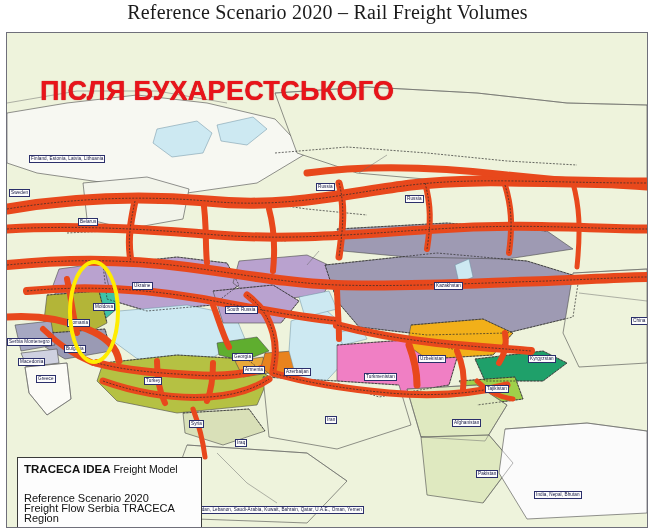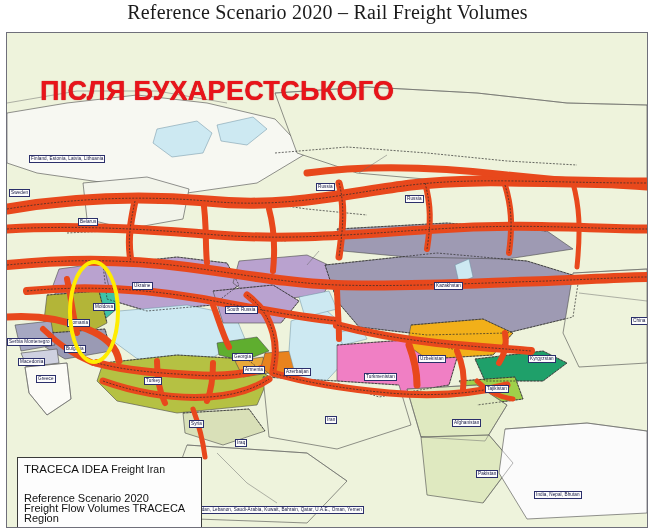--- a/index.html
+++ b/index.html
@@ -46,21 +46,21 @@
     border:4px solid #ffec00;border-radius:50%;box-sizing:border-box;
   }
 
   
   #legend{
     position:absolute;left:10px;top:424px;width:185px;height:92px;
     background:#fdfdfd;border:1px solid #3a3a3a;box-sizing:border-box;
     padding:5px 6px 0 6px;
   }
   #legend-title{font-size:10.5px;color:#111;line-height:13px;white-space:nowrap;}
-  #legend-title b{font-size:11.5px;font-weight:normal;}
+  #legend-title b{font-size:11.5px;font-weight:bold;}
   #legend-sub{font-size:11px;color:#111;line-height:10px;margin-top:17px;}
   #legend-rail-row{display:flex;align-items:center;margin-top:13px;}
   #legend-rail-label{font-size:9.5px;color:#111;width:42px;}
   #legend-rail-swatch{width:62px;height:6px;background:#c8391a;border:1px solid #6a1c0b;}
 </style>
 </head>
 <body>
 
 <div id="page">
 
@@ -270,24 +270,24 @@
         <div class="clabel" style="left: 186px; top: 473px;">Jordan, Lebanon, Saudi-Arabia, Kuwait, Bahrain, Qatar, U.A.E., Oman, Yemen</div>
       </div>
 
     <div id="overlay-text">
       <div>ПІСЛЯ БУХАРЕСТСЬКОГО</div>
     </div>
 
     <div id="highlight-ellipse"></div>
 
     <div id="legend">
-      <div id="legend-title"><b>TRACECA IDEA</b><span> Freight Iran</span></div>
+      <div id="legend-title"><b>TRACECA IDEA</b><span> Freight Model</span></div>
       <div id="legend-sub">
         <div>Reference Scenario 2020</div>
-        <div>Freight Flow Volumes TRACECA Region</div>
+        <div>Freight Flow Serbia TRACECA Region</div>
       </div>
       <div id="legend-rail-row">
         <div id="legend-rail-label">Model</div>
         <div id="legend-rail-swatch"></div>
       </div>
 
     </div>
 
   </div>
 </div>

